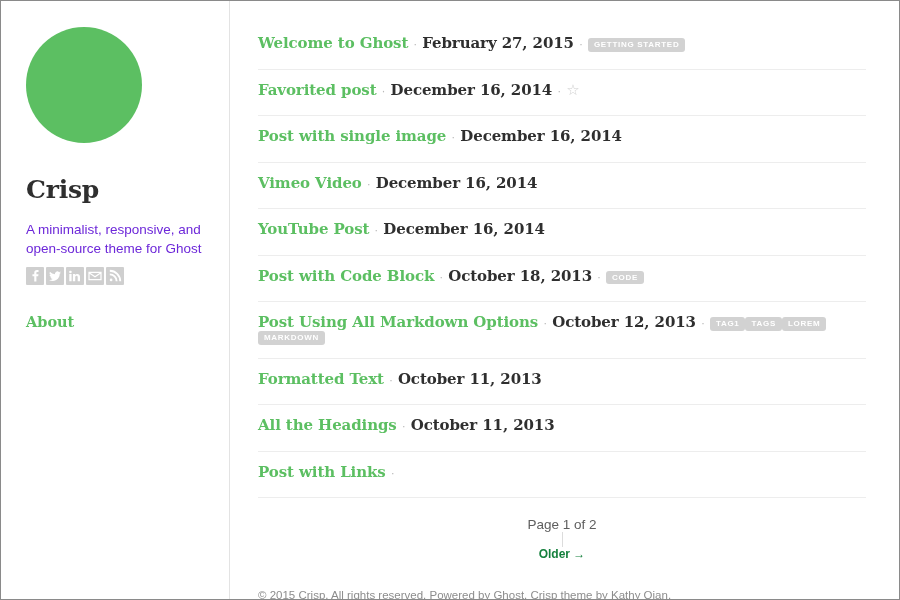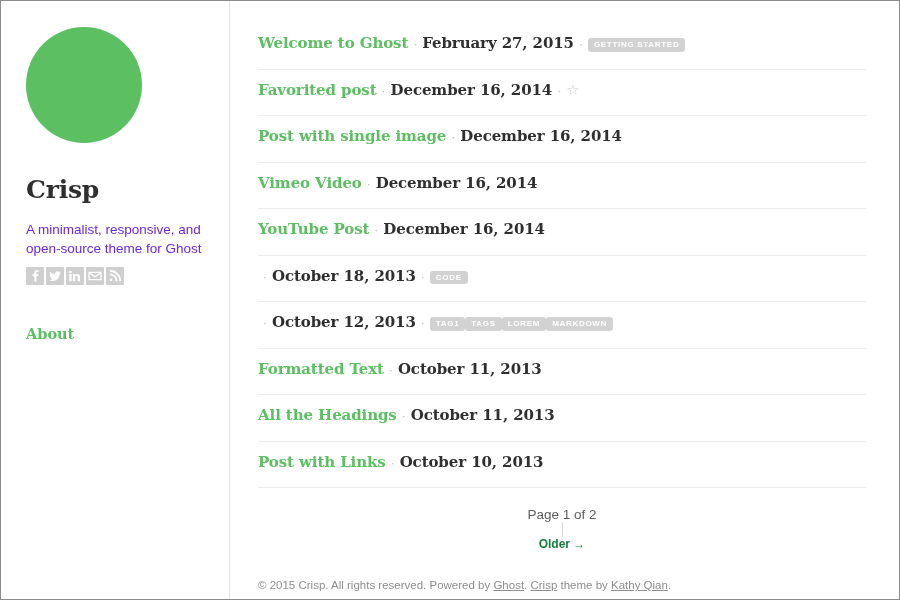--- a/index.html
+++ b/index.html
@@ -73,21 +73,21 @@
     border-radius: 1px;
     display: flex;
     align-items: center;
     justify-content: center;
     color: #ffffff;
     fill: #ffffff;
   }
   .social-icon svg { display: block; }
 
   #nav {
-    margin-top: 40px;
+    margin-top: 28px;
     text-decoration: underline;
   }
 
   .nav-item {
     font-family: "DejaVu Serif", "Liberation Serif", serif;
     font-size: 14.5px;
     font-weight: 700;
     color: #5cbf62;
     text-decoration: none;
     display: inline-block;
@@ -272,26 +272,28 @@
           <a class="post-title" href="#">Vimeo Video</a>
           <span class="sep">·</span>
           <span class="post-date">December 16, 2014</span>
         </li>
         <li class="post-row">
           <a class="post-title" href="#">YouTube Post</a>
           <span class="sep">·</span>
           <span class="post-date">December 16, 2014</span>
         </li>
         <li class="post-row">
+          <a class="post-title" href="#">Post with Code Block</a>
           <span class="sep">·</span>
           <span class="post-date">October 18, 2013</span>
           <span class="sep">·</span>
           <a class="tag" href="#">CODE</a>
         </li>
         <li class="post-row">
+          <a class="post-title" href="#">Post Using All Markdown Options</a>
           <span class="sep">·</span>
           <span class="post-date">October 12, 2013</span>
           <span class="sep">·</span>
           <a class="tag" href="#">TAG1</a>
           <a class="tag" href="#">TAGS</a>
           <a class="tag" href="#">LOREM</a>
           <a class="tag" href="#">MARKDOWN</a>
         </li>
         <li class="post-row">
           <a class="post-title" href="#">Formatted Text</a>
@@ -299,21 +301,20 @@
           <span class="post-date">October 11, 2013</span>
         </li>
         <li class="post-row">
           <a class="post-title" href="#">All the Headings</a>
           <span class="sep">·</span>
           <span class="post-date">October 11, 2013</span>
         </li>
         <li class="post-row">
           <a class="post-title" href="#">Post with Links</a>
           <span class="sep">·</span>
-          <span class="post-date">October 10, 2013</span>
         </li>
       </ul>
 
     <div id="pagination">
       <span id="page-number">Page 1 of 2</span>
       <span id="pagination-divider"></span>
       <a id="older-link" href="#">Older →</a>
     </div>
 
     <div id="footer">

